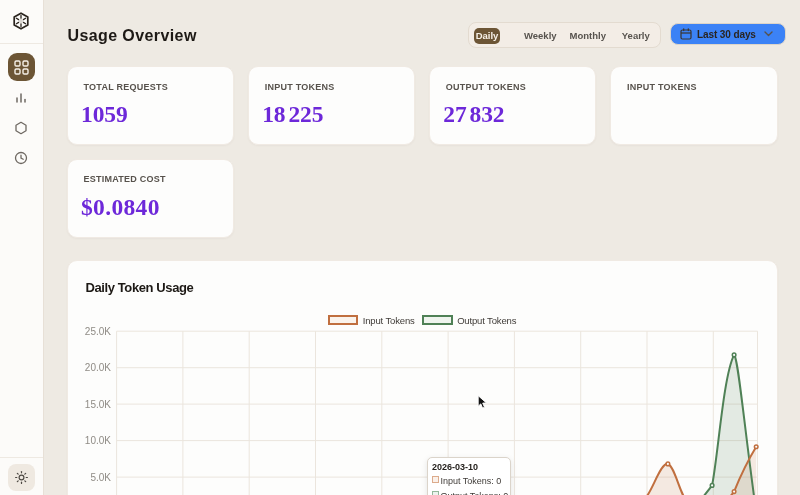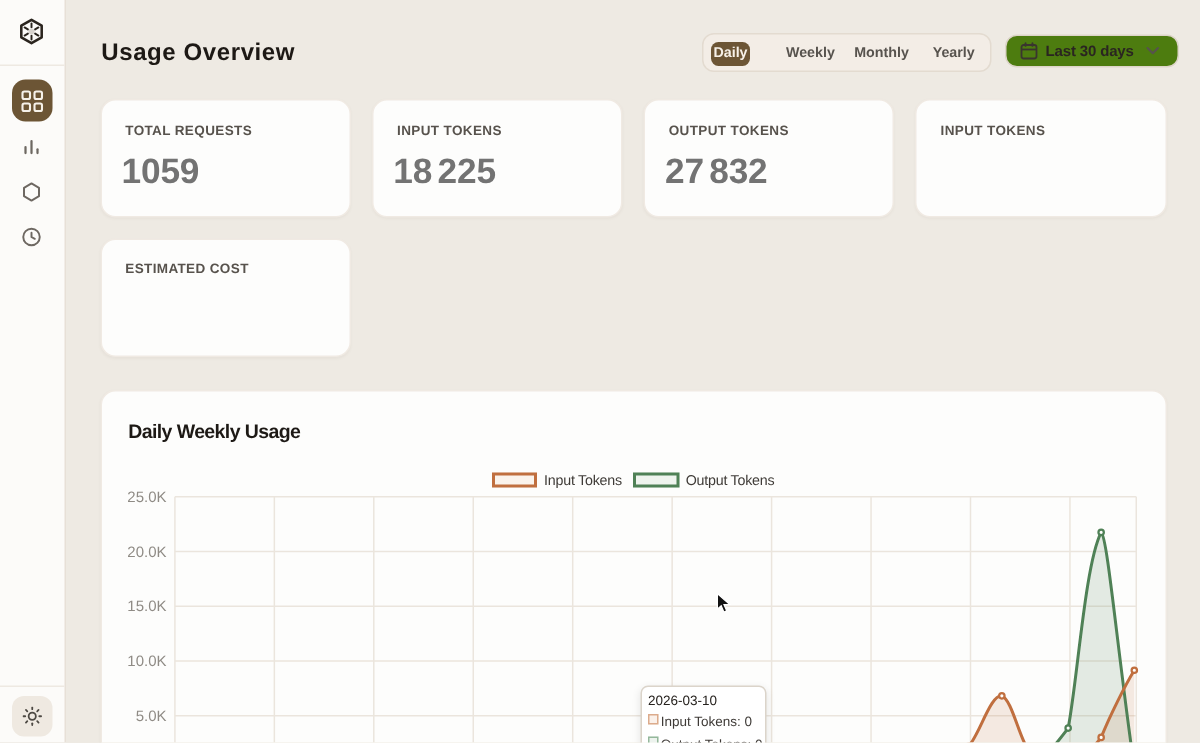--- a/index.html
+++ b/index.html
@@ -12,39 +12,39 @@
   #logo { left:0; top:0; width:43px; height:44px; border-bottom:1px solid #eee9e2; }
   #navactive { left:8px; top:53px; width:27px; height:28px; background:#6c5535; border-radius:9px; }
   #sunbtn { left:8px; top:464px; width:27px; height:27px; background:#efe9e1; border-radius:8px; }
   #botdiv { left:0; top:457px; width:43px; height:1px; background:#eee9e2; }
 
   
   #title { left:67.5px; top:27px; font-size:16px; font-weight:bold; color:#1d1915; letter-spacing:0.4px; }
   #tabs { left:468px; top:22px; width:192.5px; height:25.5px; background:#f3ede6; border:1px solid #e3dbd0; border-radius:8px; }
   .tab { position:absolute; font-size:9.5px; color:#57534e; font-weight:bold; top:6.5px;text-align:center; }
   #tabactive { left:5px; top:4.5px; width:26px; height:16.5px; background:#6c5535; color:#f7f1e8; border-radius:5px; line-height:16.5px; }
-  #dd { left:670px; top:23px; width:115.5px; height:22px; background:#4d7c0f; border:1px solid #ddd5c9; border-radius:8px; display:flex; align-items:center; white-space:nowrap; }
+  #dd { left:670px; top:23px; width:115.5px; height:22px; background:#3b82f6; border:1px solid #ddd5c9; border-radius:8px; display:flex; align-items:center; white-space:nowrap; }
   #ddtext { font-size:10px; font-weight:bold; color:#2a2521; margin-left:5px; letter-spacing:-0.1px; }
 
   
   .card { background:#fdfdfc; border:1px solid #f0eae3; border-radius:10px; box-shadow:0 1px 2px rgba(90,70,50,0.05); }
   .statcard { width:167.5px; height:79px; top:66px;text-align:center; }
   .label { position:absolute; left:16px; top:14.5px; font-size:9px; font-weight:bold; letter-spacing:0.25px; color:#57524c; }
-  .value { position:absolute; left:13.5px; top:34.3px; font-size:23.5px; font-weight:bold; color:#737373; letter-spacing:-0.1px; }
+  .value { position:absolute; left:13.5px; top:34.3px; font-size:23.5px; font-weight:bold; color:#6d28d9; letter-spacing:-0.1px;font-family:Liberation Serif, serif; }
   .sp { letter-spacing:-3px; }
 
   
   #chartcard { left:66.5px; top:259.5px; width:711px; height:260px; }
   #charttitle { left:85.5px; top:279.5px; font-size:13px; font-weight:bold; color:#1d1915; letter-spacing:-0.4px; }
   #legend { left:66.5px; top:314.5px; width:711px; display:flex; justify-content:center; align-items:center; }
   .sw { width:30.5px; height:10px; border:2px solid; margin-right:4.5px; }
   .legtext { font-size:9.5px; color:#3f3b37; letter-spacing:-0.15px; }
 
   #tooltip { left:426.5px; top:457px; width:84.5px; height:60px; background:#ffffff; border:1px solid #dbd4ca; border-radius:5px; box-shadow:0 2px 6px rgba(0,0,0,0.1); padding:3.5px 4px 0 4.5px; white-space:nowrap; overflow:hidden; }
-  #tt-title { font-size:9px; font-weight:normal; color:#26221e; }
+  #tt-title { font-size:9px; font-weight:bold; color:#26221e; }
   .tt-row { margin-top:4.5px; display:flex; font-size:9px; color:#3f3b37; }
   .tt-sw { width:7px; height:7px; border:1px solid; margin-right:1.5px; flex:none; }
 </style>
 </head>
 <body>
 
 <div id="sidebar" class="abs"></div>
 <div id="logo" class="abs"></div>
 <svg class="abs" style="left:12px; top:12px;" width="18" height="18" viewBox="0 0 18 18">
   <path d="M9 1.2 L15.8 5.1 L15.8 12.9 L9 16.8 L2.2 12.9 L2.2 5.1 Z" fill="none" stroke="#2a241e" stroke-width="1.7" stroke-linejoin="round"></path>
@@ -134,24 +134,25 @@
 </div>
 <div class="abs card statcard" style="left:428.8px;">
   <div class="label">OUTPUT TOKENS</div>
   <div class="value">27<span class="sp"> </span>832</div>
 </div>
 <div class="abs card statcard" style="left:610px;">
   <div class="label">INPUT TOKENS</div>
 </div>
 <div class="abs card statcard" style="left:66.5px; top:158.5px;">
   <div class="label">ESTIMATED COST</div>
+  <div class="value" style="letter-spacing:0.35px;">$0.0840</div>
 </div>
 
 <div id="chartcard" class="abs card"></div>
-<div id="charttitle" class="abs">Daily Weekly Usage</div>
+<div id="charttitle" class="abs">Daily Token Usage</div>
 
 <div id="legend" class="abs">
   <div class="sw" style="border-color:#c06f3f; background:#faf3ec;"></div>
   <div class="legtext" style="margin-right:7.5px;">Input Tokens</div>
   <div class="sw" style="border-color:#4f8156; background:#eff4ee;"></div>
   <div class="legtext">Output Tokens</div>
 </div>
 
 <svg class="abs" style="left:66.5px; top:257.5px;" width="711" height="237.5" viewBox="0 0 711 237.5">
 

